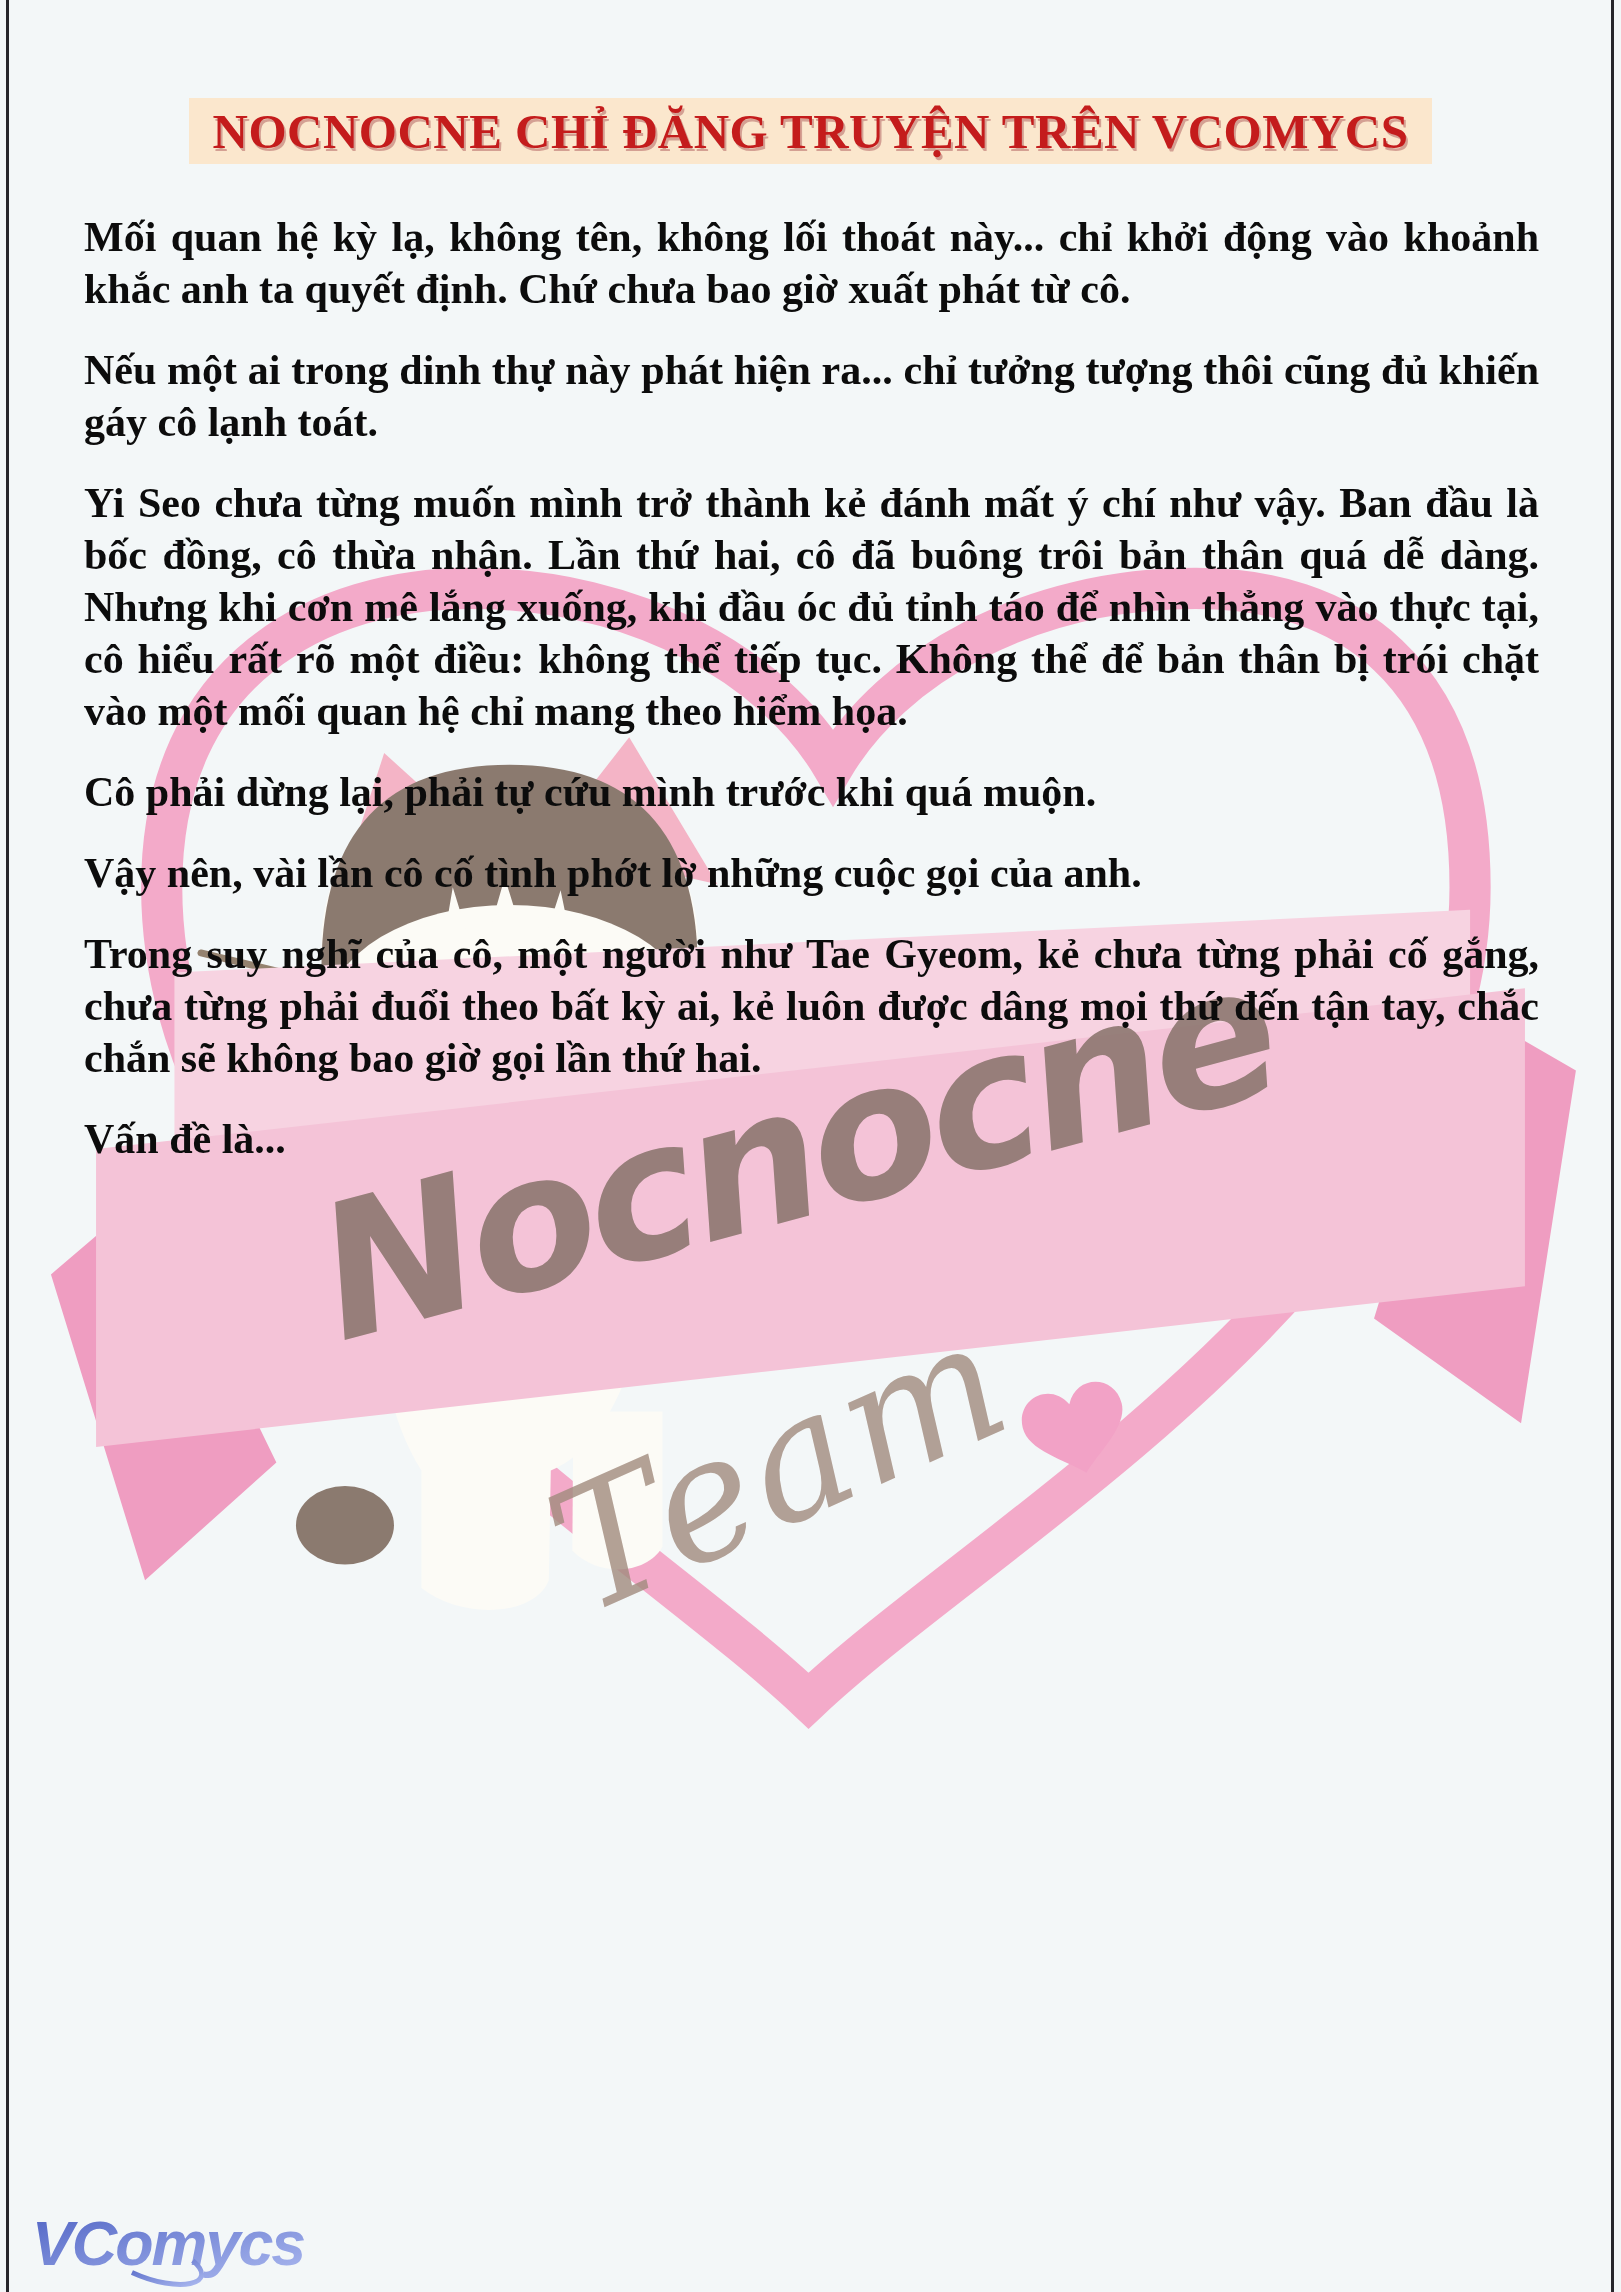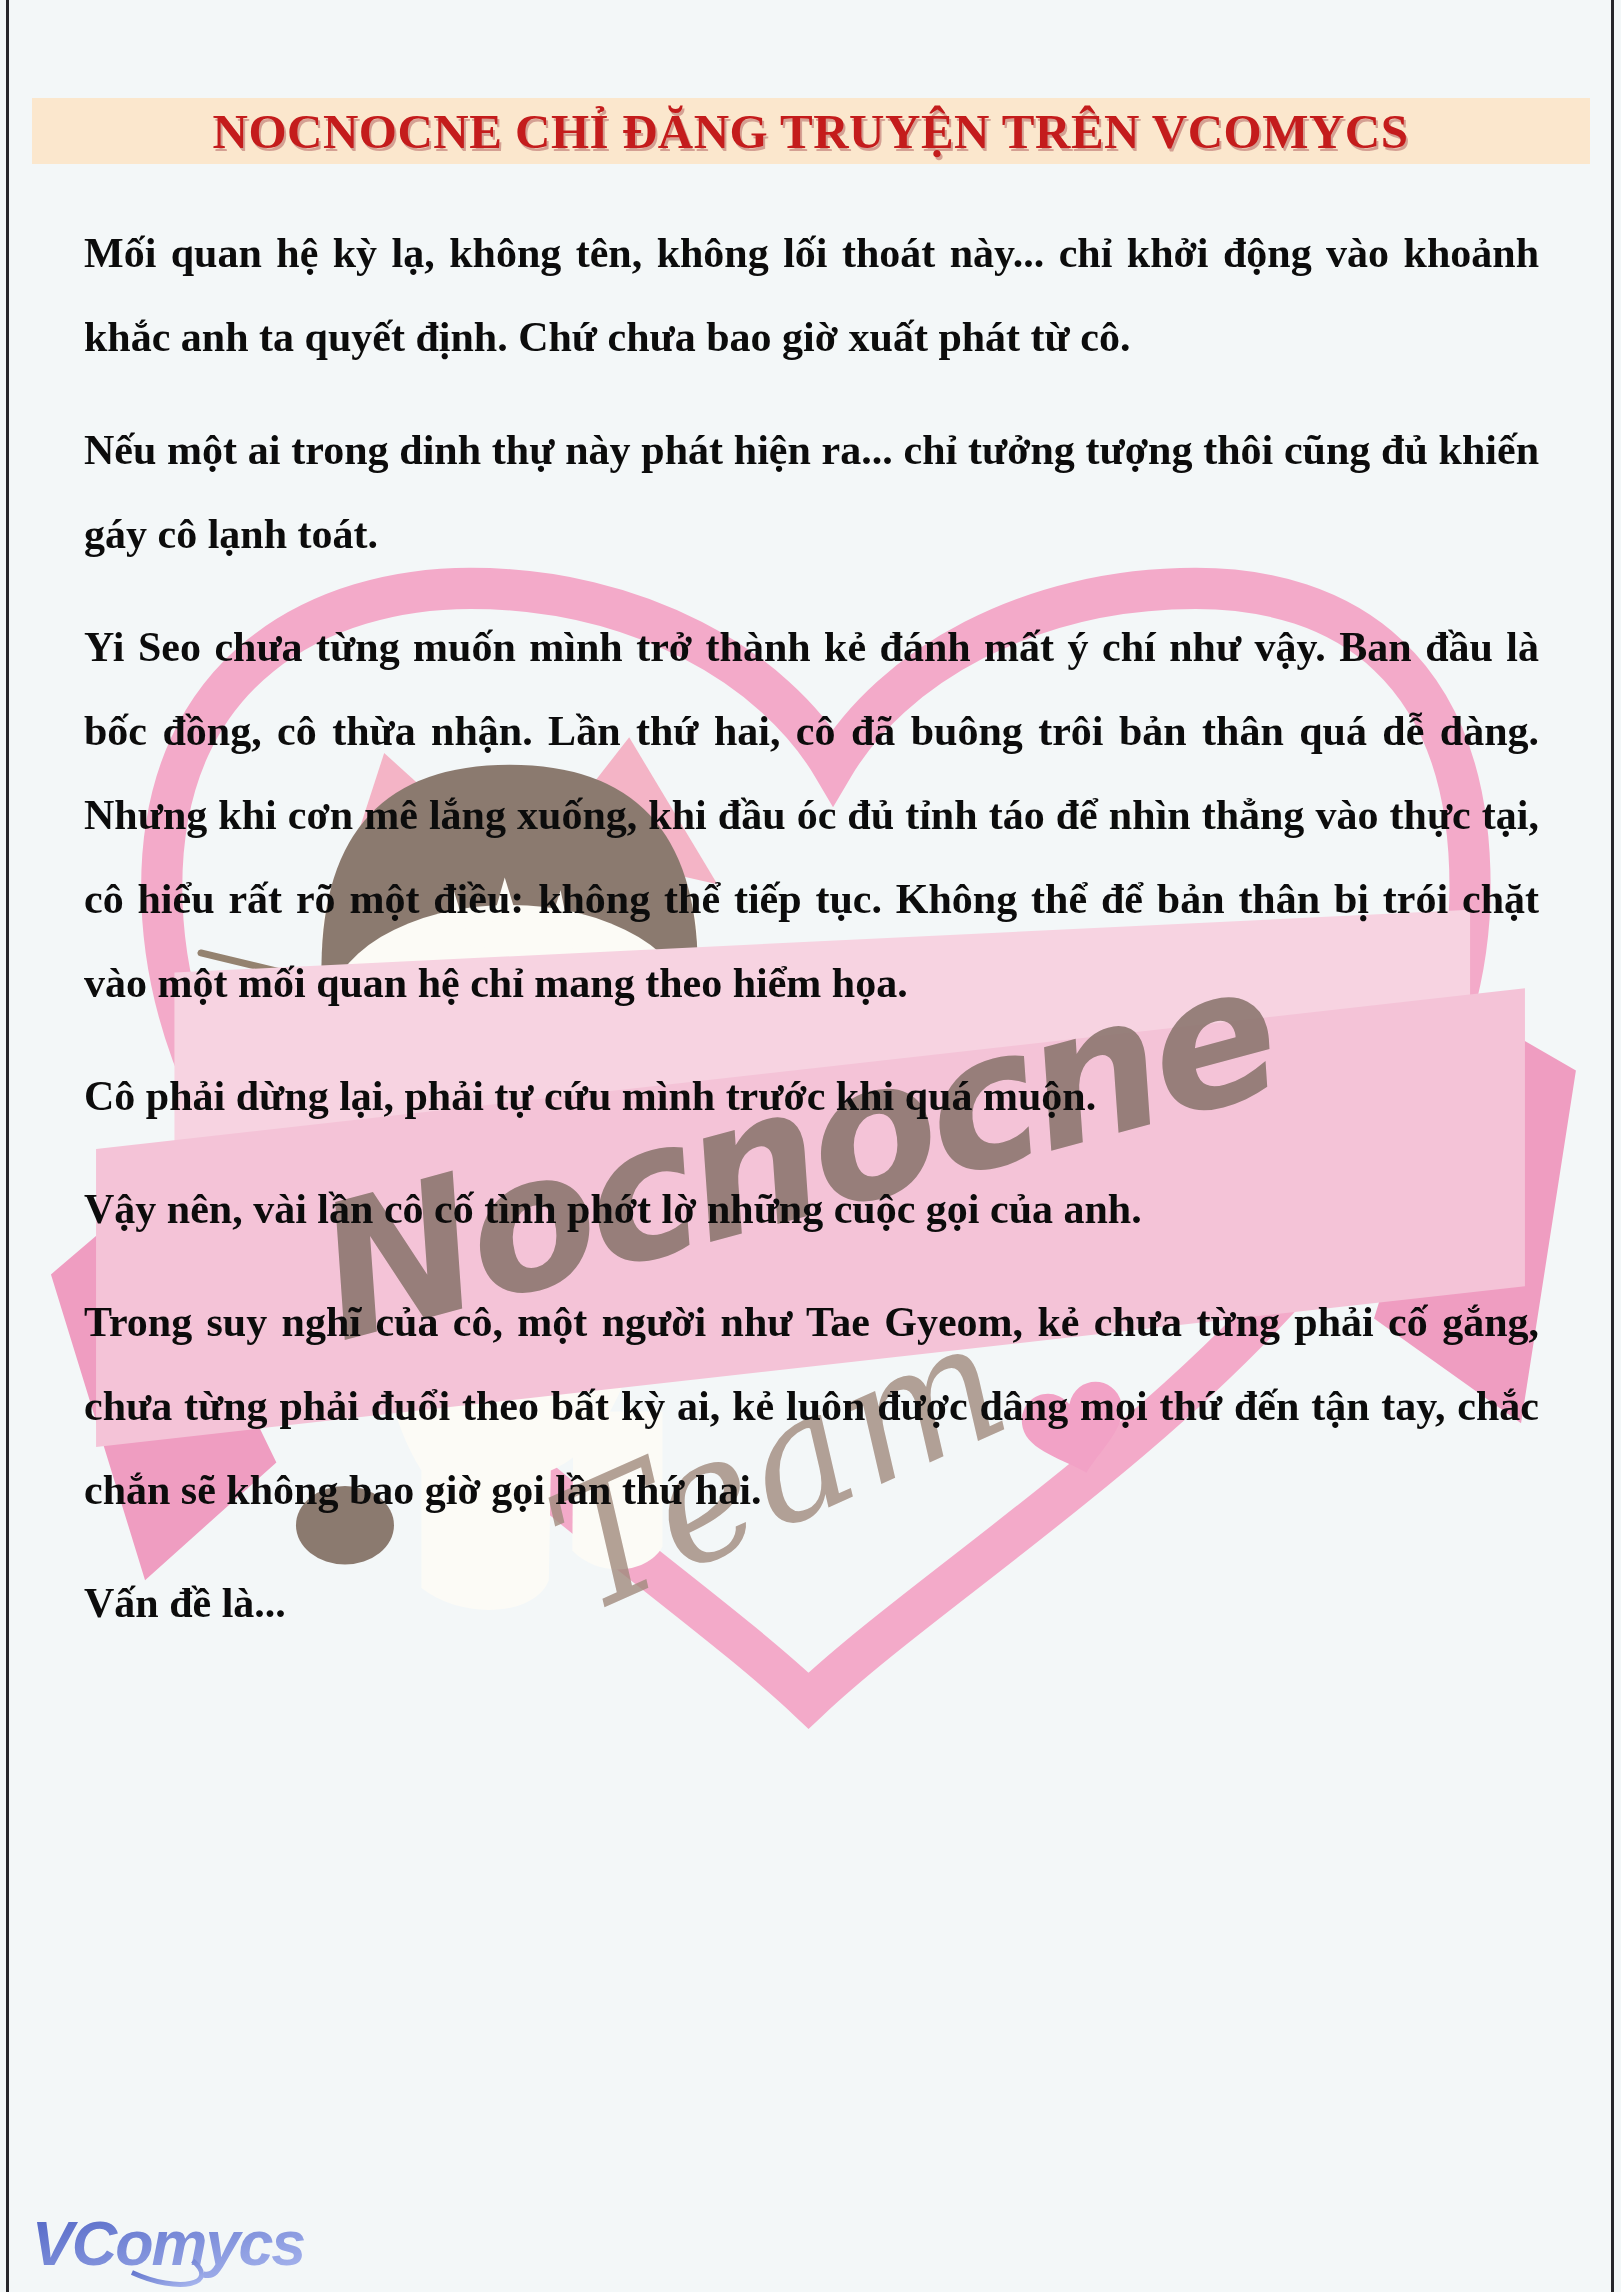--- a/index.html
+++ b/index.html
@@ -11,33 +11,33 @@
     overflow:hidden;
     font-family:"Liberation Serif",serif;
   }
   .border-line{position:absolute;top:0;bottom:0;width:2.9px;background:#26262b;z-index:3;}
   .border-left{left:5.9px;}
   .border-right{right:6.9px;}
   .watermark{position:absolute;left:0;top:0;width:1621px;height:2293px;z-index:0;}
   .notice{
     position:relative;z-index:2;
     margin:98px auto 0;
-    width:1558px;height:66px;
+    width:1243px;height:66px;
     background:#fbe7cd;
     display:flex;align-items:center;justify-content:center;
   }
   .notice span{
     font-weight:bold;font-size:49px;line-height:1;
     color:#c41c1c;letter-spacing:0.5px;white-space:nowrap;
     text-shadow:2px 2.9px 0 rgba(140,30,40,.35);
   }
   .content{position:relative;z-index:2;padding:47px 82px 0 84px;}
   .content p{
     margin:0 0 29px 0;
-    font-size:42px;font-weight:bold;line-height:84px;
+    font-size:42px;font-weight:bold;line-height:52px;
     color:#0c0c0c;text-align:justify;
   }
   .logo{position:absolute;z-index:2;left:23.5px;top:2190px;width:314px;height:108px;}
 </style>
 </head>
 <body>
 
 <div class="page">
 
   <div class="border-line border-left"></div>

